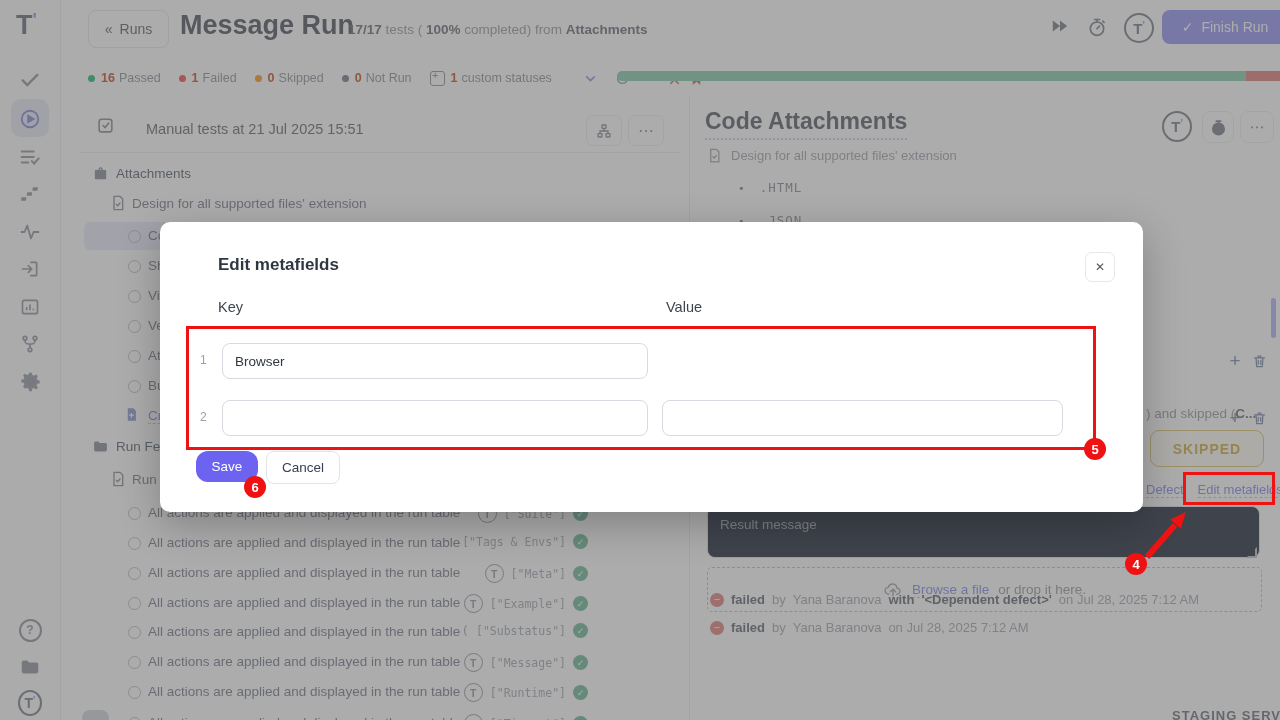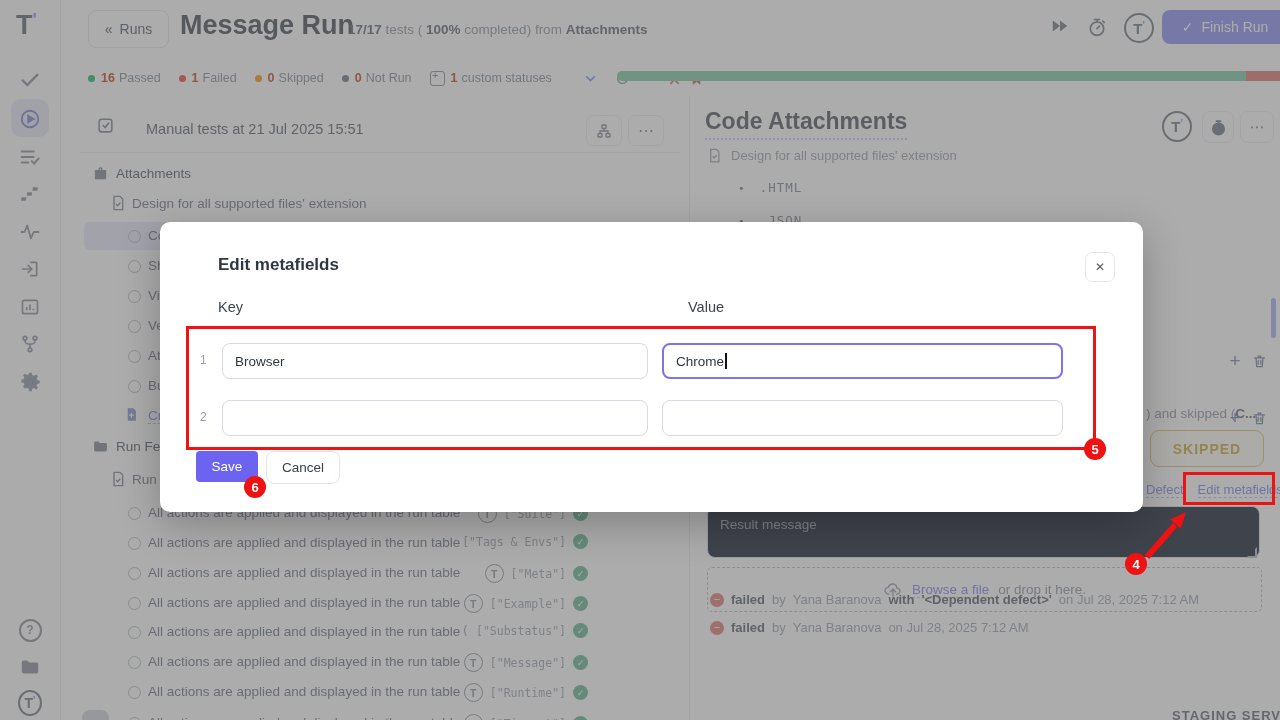--- a/index.html
+++ b/index.html
@@ -88,21 +88,21 @@
   .m-close{position:absolute;left:925px;top:30px;width:28px;height:28px;border:1px solid #e5e7eb;border-radius:7px;background:#fff;
            display:flex;align-items:center;justify-content:center;font-size:12px;color:#555;}
   .m-collabel{position:absolute;top:77px;font-size:14.5px;color:#3c4450;}
   .m-num{position:absolute;left:40px;font-size:12px;color:#9aa0a8;}
   .m-input{position:absolute;height:36px;border:1px solid #d7dae0;border-radius:8px;box-sizing:border-box;font-size:13.5px;color:#2e3742;
            padding:0 12px;font-family:"Liberation Sans",sans-serif;background:#fff;outline:none;}
   .m-input.focused{border:2px solid #7a74f0;display:flex;align-items:center;}
   .caret{display:inline-block;width:1.5px;height:16px;background:#111;margin-left:1px;}
   .m-plus{position:absolute;left:1064px;width:22px;height:36px;display:flex;align-items:center;justify-content:center;font-size:19px;color:#6b7280;}
   .m-trash{position:absolute;left:1088px;width:22px;height:36px;display:flex;align-items:center;justify-content:center;color:#6b7280;}
-  .save-btn{position:absolute;left:36px;top:229px;width:62px;height:31px;background:#6c63f1;color:#fff;border-radius:4px;
+  .save-btn{position:absolute;left:36px;top:229px;width:62px;height:31px;background:#6c63f1;color:#fff;border-radius:12px;
             font-size:13.5px;display:flex;align-items:center;justify-content:center;}
   .cancel-btn{position:absolute;left:106px;top:229px;width:72px;height:31px;background:#fff;border:1px solid #e2e4e8;border-radius:8px;
             font-size:13.5px;color:#374151;display:flex;align-items:center;justify-content:center;}
   .anno-rect{position:absolute;border:3px solid #ee1212;z-index:30;}
   .anno-badge{position:absolute;width:22px;height:22px;border-radius:50%;background:#ee1212;color:#fff;font-size:13px;font-weight:bold;
               display:flex;align-items:center;justify-content:center;z-index:31;}
   .anno-svg{position:absolute;inset:0;z-index:30;pointer-events:none;}
 </style>
 </head>
 <body>
@@ -482,28 +482,24 @@
   <div class="staging">STAGING SERV</div>
 
   <div class="overlay"></div>
 
   <div class="modal">
     <div class="m-title">Edit metafields</div>
     <div class="m-close">
         <span>✕</span>
       </div>
     <div class="m-collabel" style="left:58px">Key</div>
-    <div class="m-collabel" style="left:528px">Value</div>
+    <div class="m-collabel" style="left:506px">Value</div>
 
     <div class="m-num" style="top:131px">1</div>
     <input class="m-input" style="left: 62px; top: 121px; width: 426px;" value="Browser">
-    <div class="m-input focused" style="left:502px;top:121px;width:401px">
-      <span>Chrome</span>
-        <span class="caret"></span>
-    </div>
     <div class="m-plus" style="top:121px">+</div>
     <div class="m-trash" style="top:121px">
       <svg width="15" height="16" viewBox="0 0 24 24" fill="none" stroke="currentColor" stroke-width="2" stroke-linecap="round">
           <path d="M4 7h16M10 7V4h4v3M6.5 7l1 14h9l1-14M10 11v6M14 11v6"></path>
         </svg>
       </div>
 
     <div class="m-num" style="top:188px">2</div>
     <input class="m-input" style="left: 62px; top: 178px; width: 426px;" value="">
     <input class="m-input" style="left: 502px; top: 178px; width: 401px;" value="">

